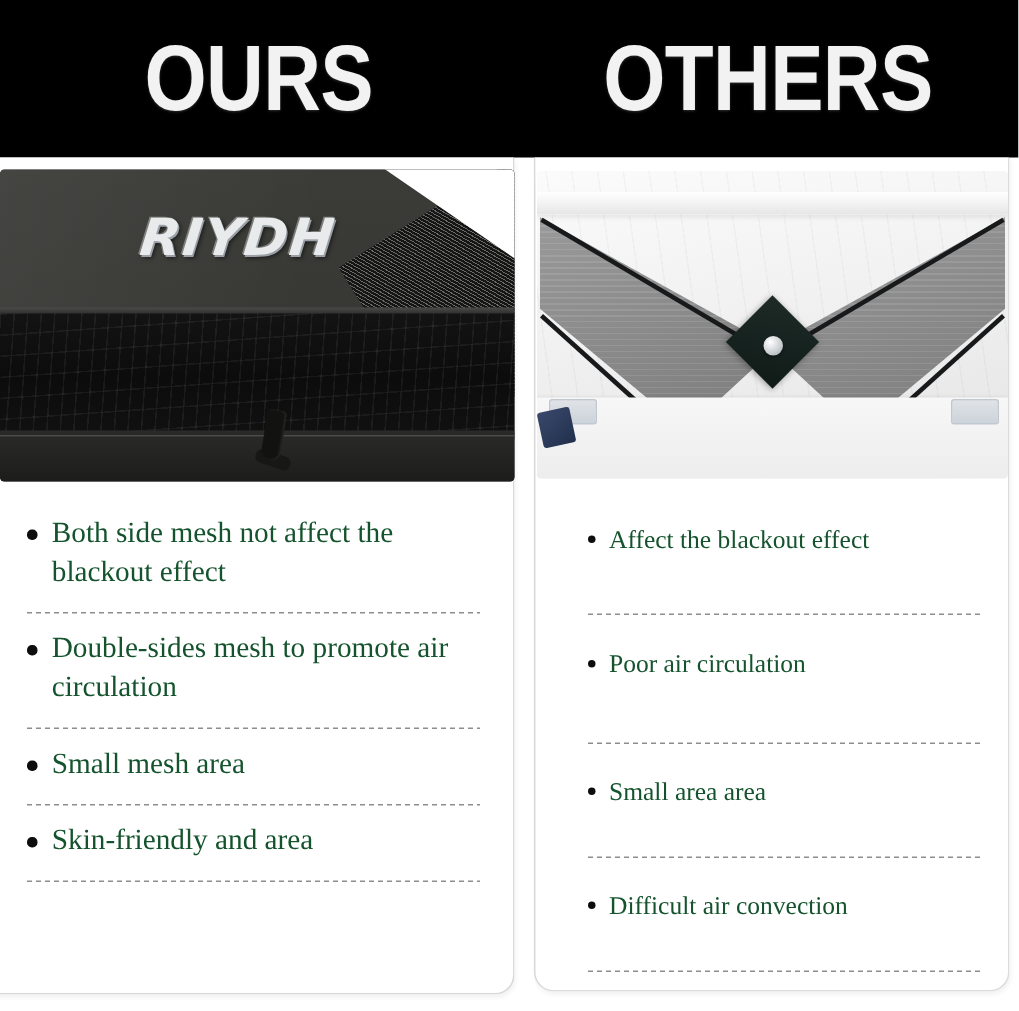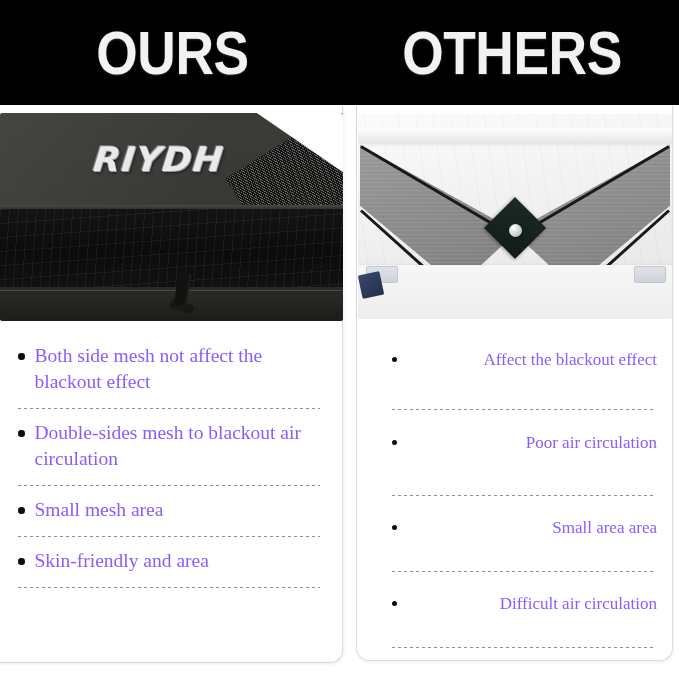--- a/index.html
+++ b/index.html
@@ -228,26 +228,26 @@
   #oth-patch-right{right:6px;}
   .oth-blue{
     position:absolute;left:2px;bottom:22px;width:22px;height:24px;
     background:linear-gradient(150deg,#39486b,#22304d);
     transform:rotate(-12deg);border-radius:2px;
   }
 
   
   .features{position:absolute;}
   #features-ours{left:18px;top:335px;width:305px;}
-  #features-others{left:392px;top:338px;width:265px;text-align:right;}
+  #features-others{left:392px;top:338px;width:265px;}
 
   .feature-row{position:relative;}
   .feature-item{
     display:flex;align-items:flex-start;
-    color:#8b5cf6;
+    color:#14532d;
     font-family:"Liberation Serif", serif;
   }
   #features-ours .feature-item{font-size:19.5px;line-height:26px;padding:8px 0 9px 0;}
   #features-others .feature-item{font-size:17px;line-height:24px;padding:10px 0 11px 0;}
 
   .bullet{
     flex:0 0 auto;
     border-radius:50%;
     background:#0d0d0d;
     margin-right:10px;
@@ -321,21 +321,21 @@
       <div class="feature-item">
         <span class="bullet"></span>
         <span class="feature-text">Both side mesh not affect the blackout effect</span>
       </div>
     </div>
     <div class="divider"></div>
 
     <div class="feature-row">
       <div class="feature-item">
         <span class="bullet"></span>
-        <span class="feature-text">Double-sides mesh to blackout air circulation</span>
+        <span class="feature-text">Double-sides mesh to promote air circulation</span>
       </div>
     </div>
     <div class="divider"></div>
 
     <div class="feature-row">
       <div class="feature-item">
         <span class="bullet"></span>
         <span class="feature-text">Small mesh area</span>
       </div>
     </div>
@@ -373,20 +373,20 @@
       <div class="feature-item" style="padding-top:16px;padding-bottom:17px;">
         <span class="bullet"></span>
         <span class="feature-text">Small area area</span>
       </div>
     </div>
     <div class="divider" style="margin-top:14px;"></div>
 
     <div class="feature-row">
       <div class="feature-item" style="padding-top:16px;padding-bottom:17px;">
         <span class="bullet"></span>
-        <span class="feature-text">Difficult air circulation</span>
+        <span class="feature-text">Difficult air convection</span>
       </div>
     </div>
     <div class="divider" style="margin-top:14px;"></div>
 
   </div>
 
 </div>
 
 </body></html>

